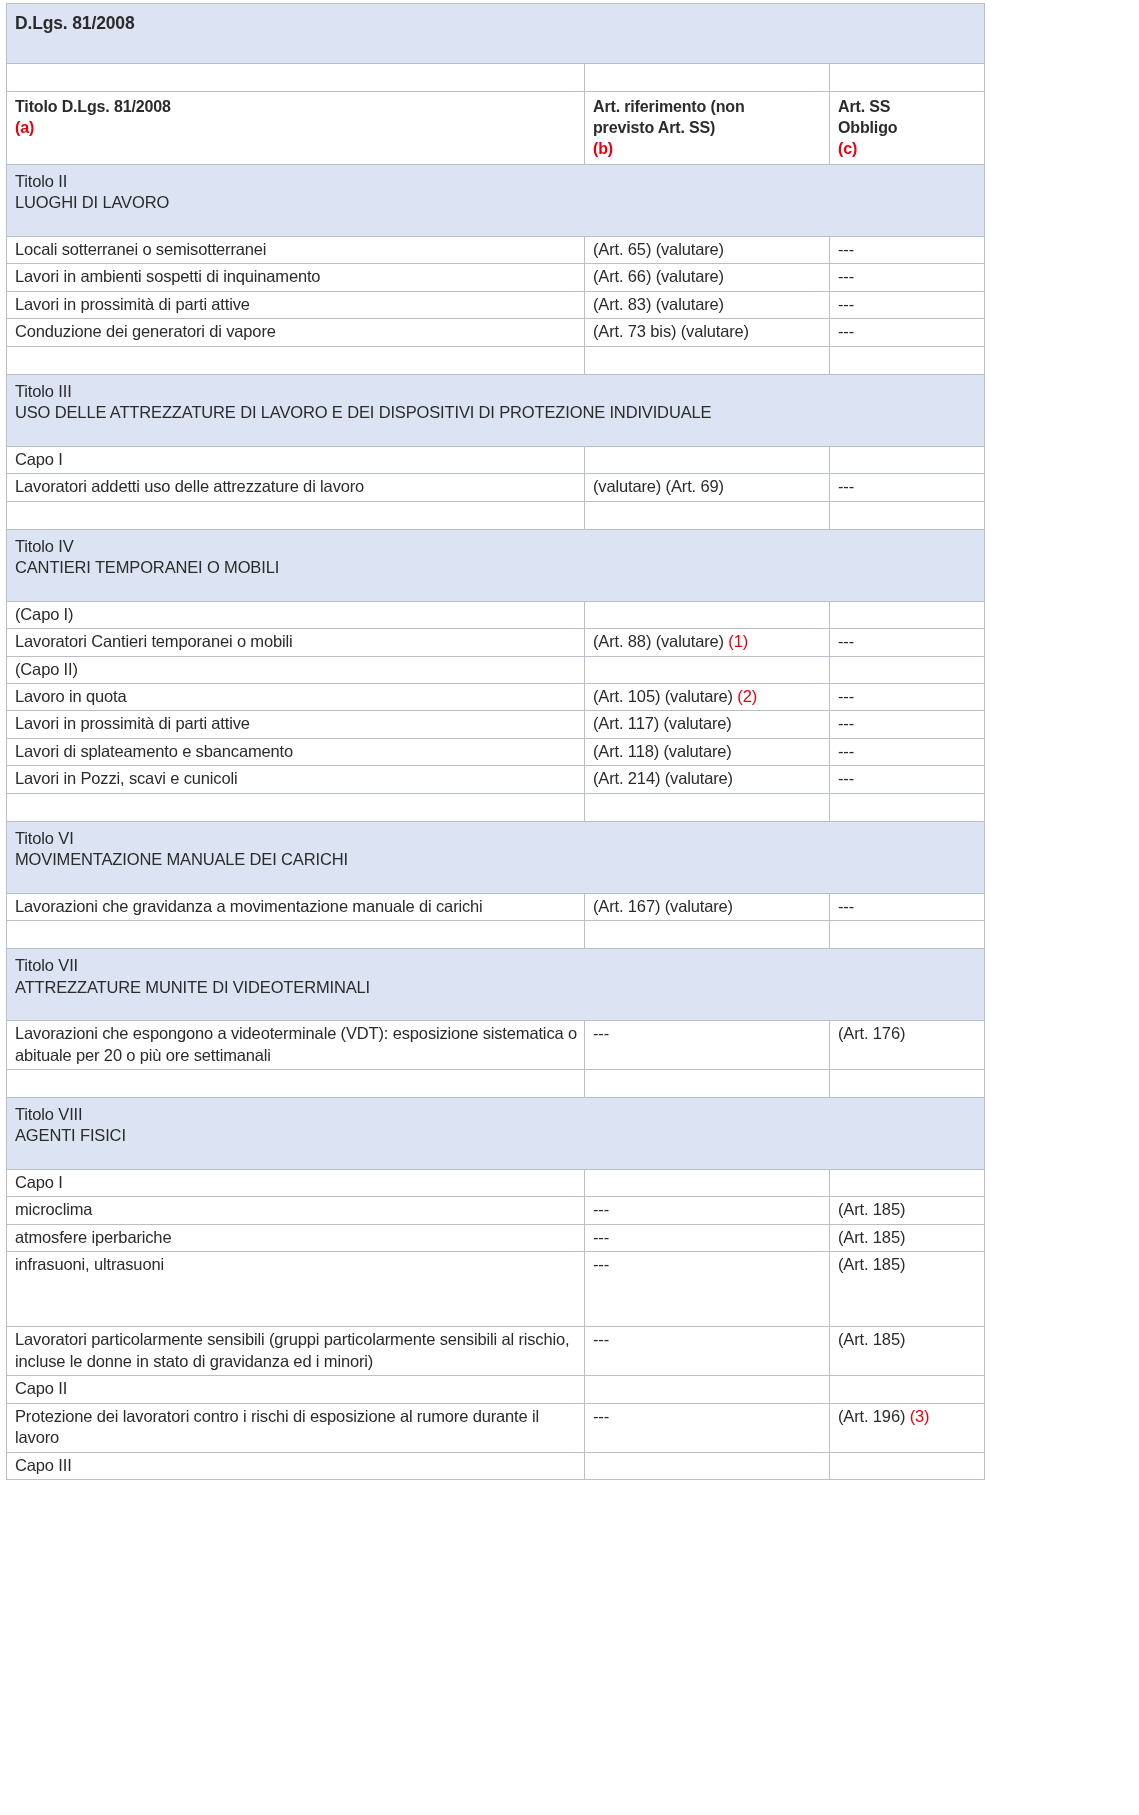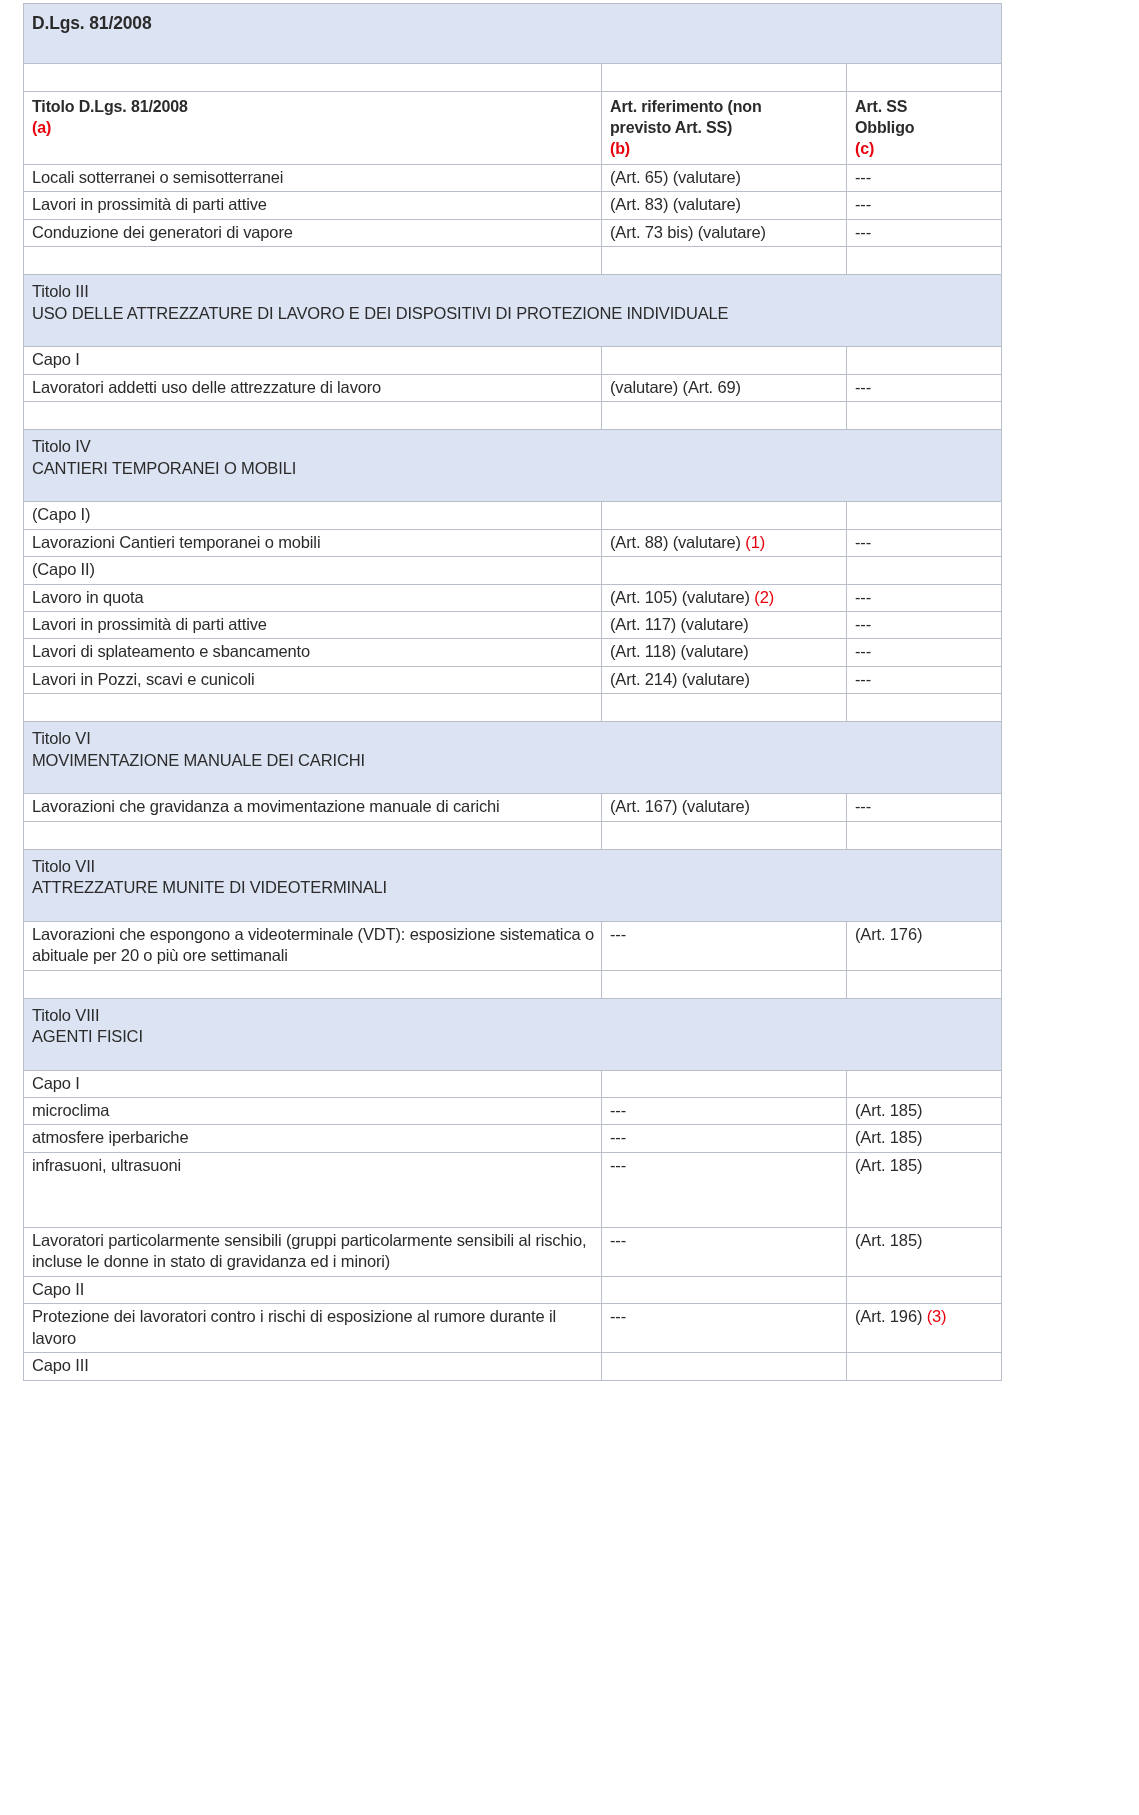--- a/index.html
+++ b/index.html
@@ -12,21 +12,21 @@
     height: 1815px;
     font-family: "Liberation Sans", "DejaVu Sans", sans-serif;
     color: #2b2b2b;
     overflow: hidden;
   }
   .page {
     position: relative;
     width: 1139px;
     height: 1815px;
     box-sizing: border-box;
-    padding: 3px 0 0 23px;
+    padding: 3px 0 0 6px;
   }
   table.doc-table {
     width: 978px;
     border-collapse: collapse;
     table-layout: fixed;
     font-size: 16.5px;
   }
   table.doc-table col.c1 { width: 578px; }
   table.doc-table col.c2 { width: 245px; }
   table.doc-table col.c3 { width: 155px; }
@@ -118,26 +118,37 @@
           <span class="sec-line">previsto Art. SS)</span>
           <span class="sec-line red">(b)</span>
         </td>
         <td>
           <span class="sec-line">Art. SS</span>
           <span class="sec-line">Obbligo</span>
           <span class="sec-line red">(c)</span>
         </td>
       </tr>
 
+    <tr class="section">
+          <td colspan="3">
+            <span class="sec-line l1">Titolo II</span>
+            <span class="sec-line l2">LUOGHI DI LAVORO</span>
+          </td>
+        </tr>
         <tr>
           <td>Locali sotterranei o semisotterranei</td>
           <td><span>(Art. 65) (valutare)</span></td>
           <td><span>---</span></td>
         </tr>
         <tr>
+          <td>Lavori in ambienti sospetti di inquinamento</td>
+          <td><span>(Art. 66) (valutare)</span></td>
+          <td><span>---</span></td>
+        </tr>
+        <tr>
           <td>Lavori in prossimità di parti attive</td>
           <td><span>(Art. 83) (valutare)</span></td>
           <td><span>---</span></td>
         </tr>
         <tr>
           <td>Conduzione dei generatori di vapore</td>
           <td><span>(Art. 73 bis) (valutare)</span></td>
           <td><span>---</span></td>
         </tr>
         <tr class="blank">
@@ -171,21 +182,21 @@
             <span class="sec-line l1">Titolo IV</span>
             <span class="sec-line l2">CANTIERI TEMPORANEI O MOBILI</span>
           </td>
         </tr>
         <tr>
           <td>(Capo I)</td>
           <td><span></span></td>
           <td><span></span></td>
         </tr>
         <tr>
-          <td>Lavorazioni Cantieri temporanei o mobili</td>
+          <td>Lavoratori Cantieri temporanei o mobili</td>
           <td><span>(Art. 88) (valutare)</span> <span class="red">(1)</span></td>
           <td><span>---</span></td>
         </tr>
         <tr>
           <td>(Capo II)</td>
           <td><span></span></td>
           <td><span></span></td>
         </tr>
         <tr>
           <td>Lavoro in quota</td>

